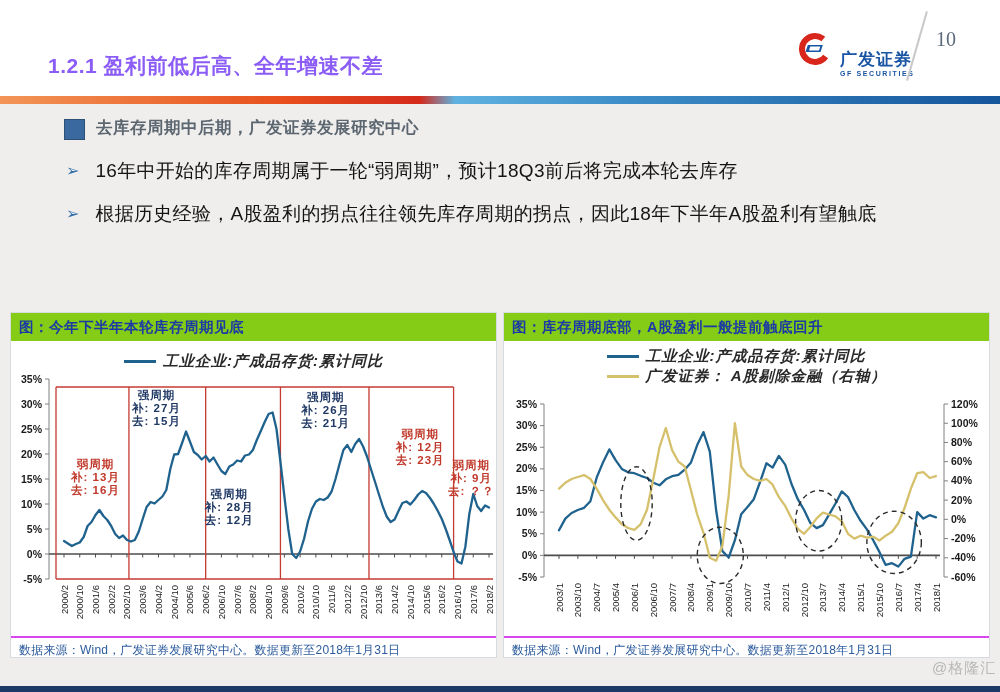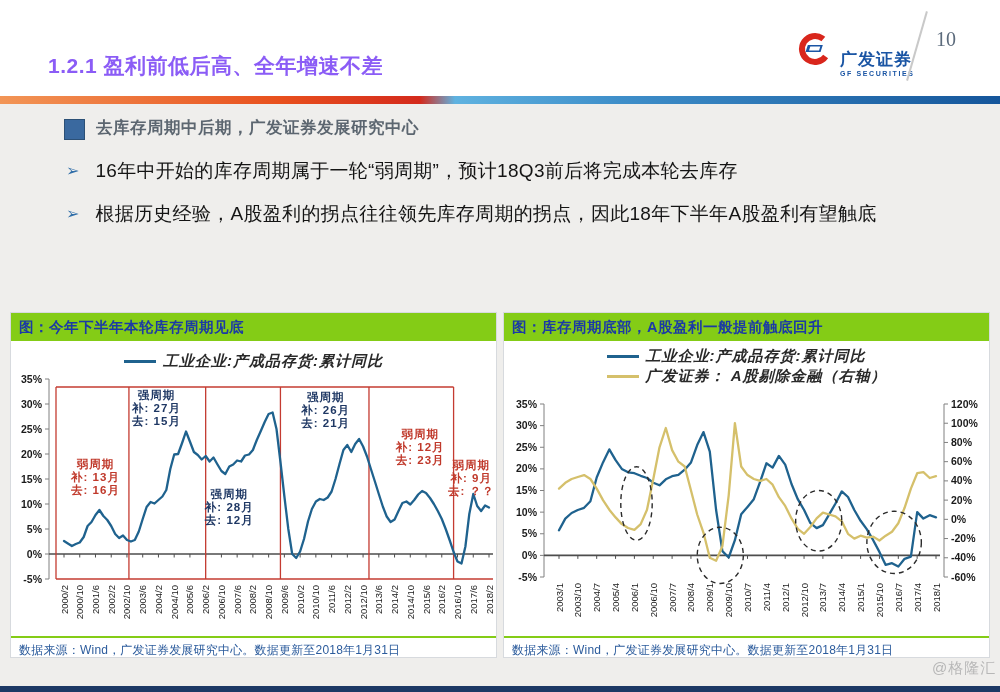--- a/index.html
+++ b/index.html
@@ -32,21 +32,21 @@
   .panel-header{position:absolute;left:0;top:0;width:100%;height:28px;background:#84cc16;
      display:flex;align-items:center;z-index:2;}
   .panel-header span{font-size:14.5px;font-weight:bold;color:#1b3aa5;margin-left:8px;letter-spacing:.5px;}
   .legend-wrap{position:absolute;left:0;width:100%;text-align:center;z-index:2;}
   .p1 .legend-wrap{top:36px;} .p2 .legend-wrap{top:33px;}
   .legend-inner{display:inline-block;text-align:left;}
   .legend-item{display:flex;align-items:center;height:20px;}
   .legend-marker{width:32px;height:3px;margin-right:7px;}
   .legend-label{font-size:15px;font-weight:bold;font-style:italic;color:#2a2a2a;letter-spacing:1px;}
   .plot-svg{position:absolute;left:0;top:0;z-index:1;}
-  .panel-footer{position:absolute;left:0;top:323px;width:100%;border-top:2px solid #84cc16;z-index:2;}
+  .panel-footer{position:absolute;left:0;top:323px;width:100%;border-top:2px solid #d946ef;z-index:2;}
   .source-text{font-size:12px;color:#2b5b9c;margin:4px 0 0 8px;letter-spacing:.2px;}
   .watermark{left:932px;top:659px;font-size:15px;color:#b7b7b7;letter-spacing:1px;}
   
   svg{font-family:"Liberation Sans","DejaVu Sans",sans-serif;}
   .ylab{font-size:10.5px;font-weight:bold;fill:#1a1a1a;}
   .xlab{font-size:9.5px;fill:#1a1a1a;}
   .anno{font-size:11.5px;font-weight:bold;letter-spacing:1px;}
 </style>
 </head>
 <body>

